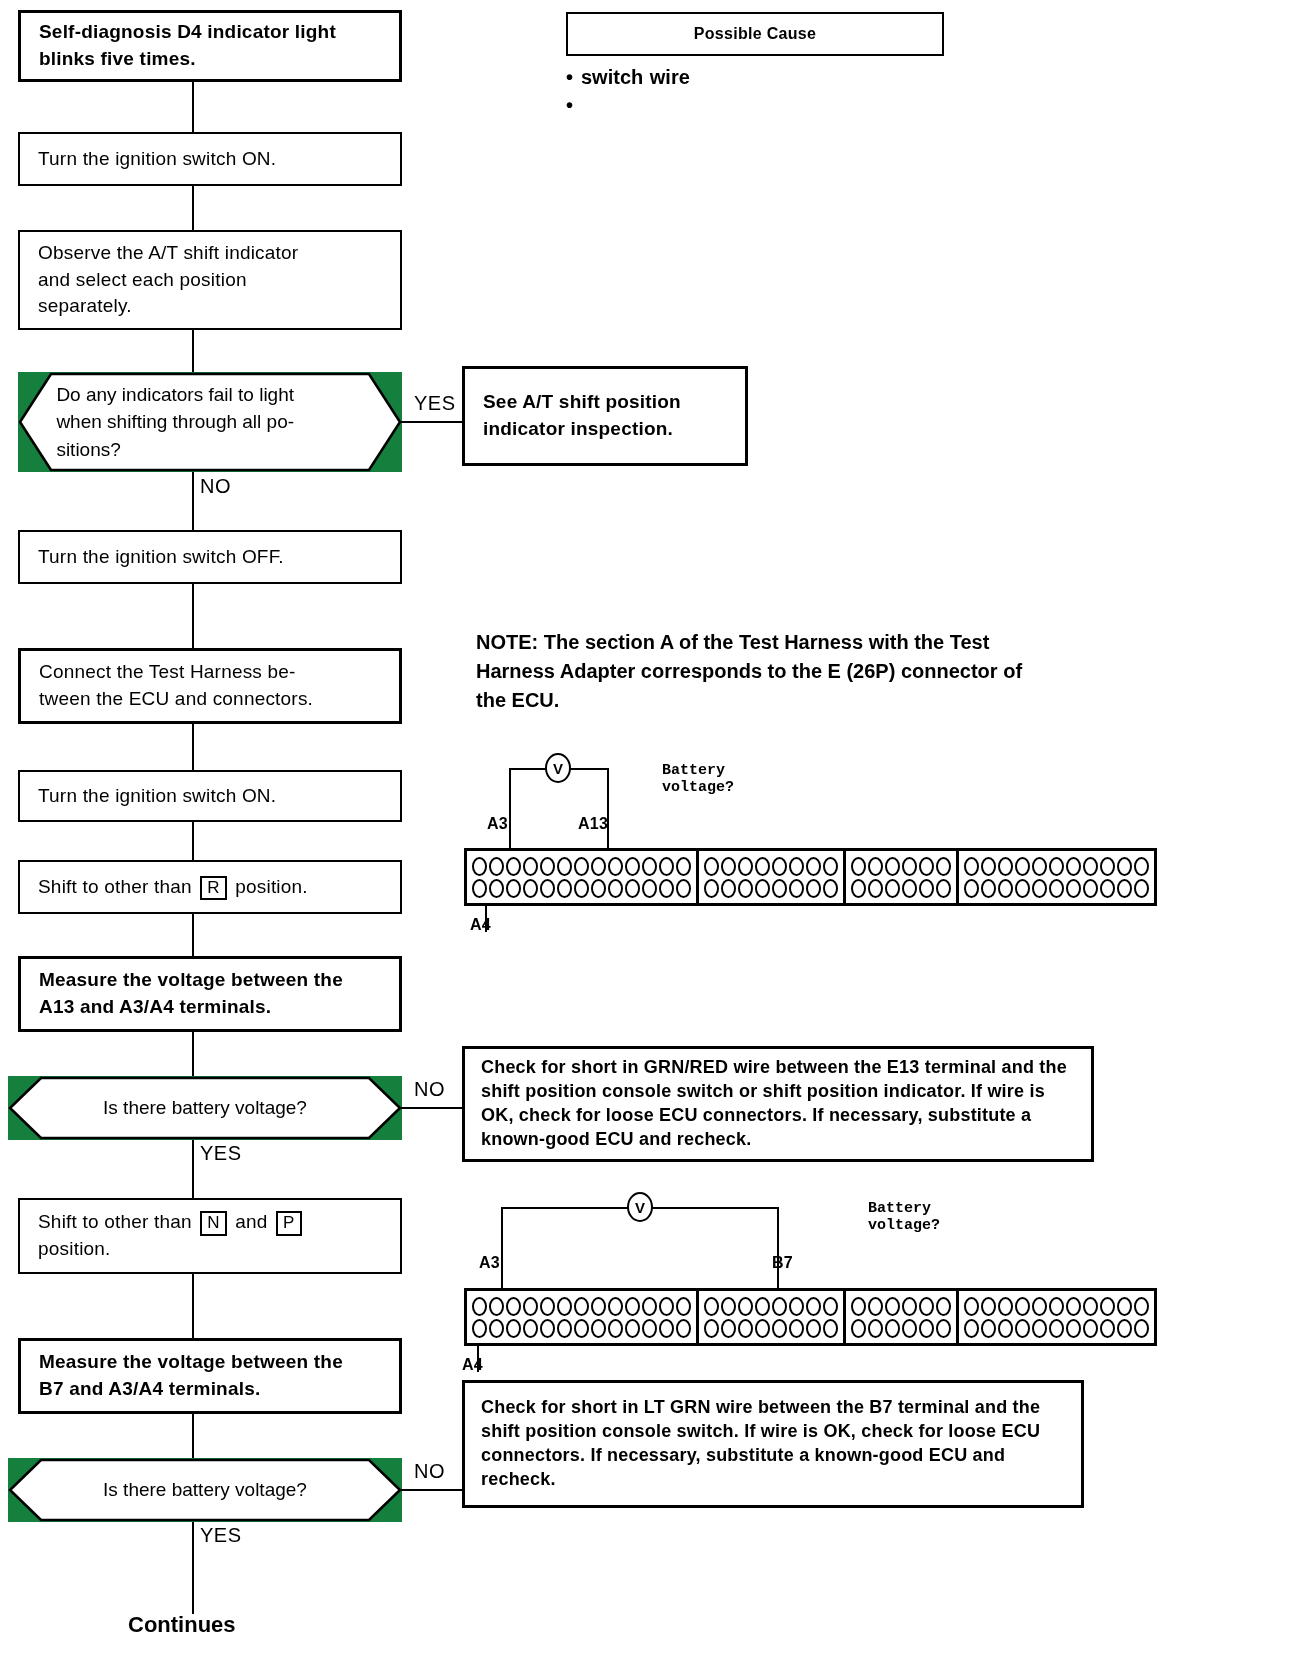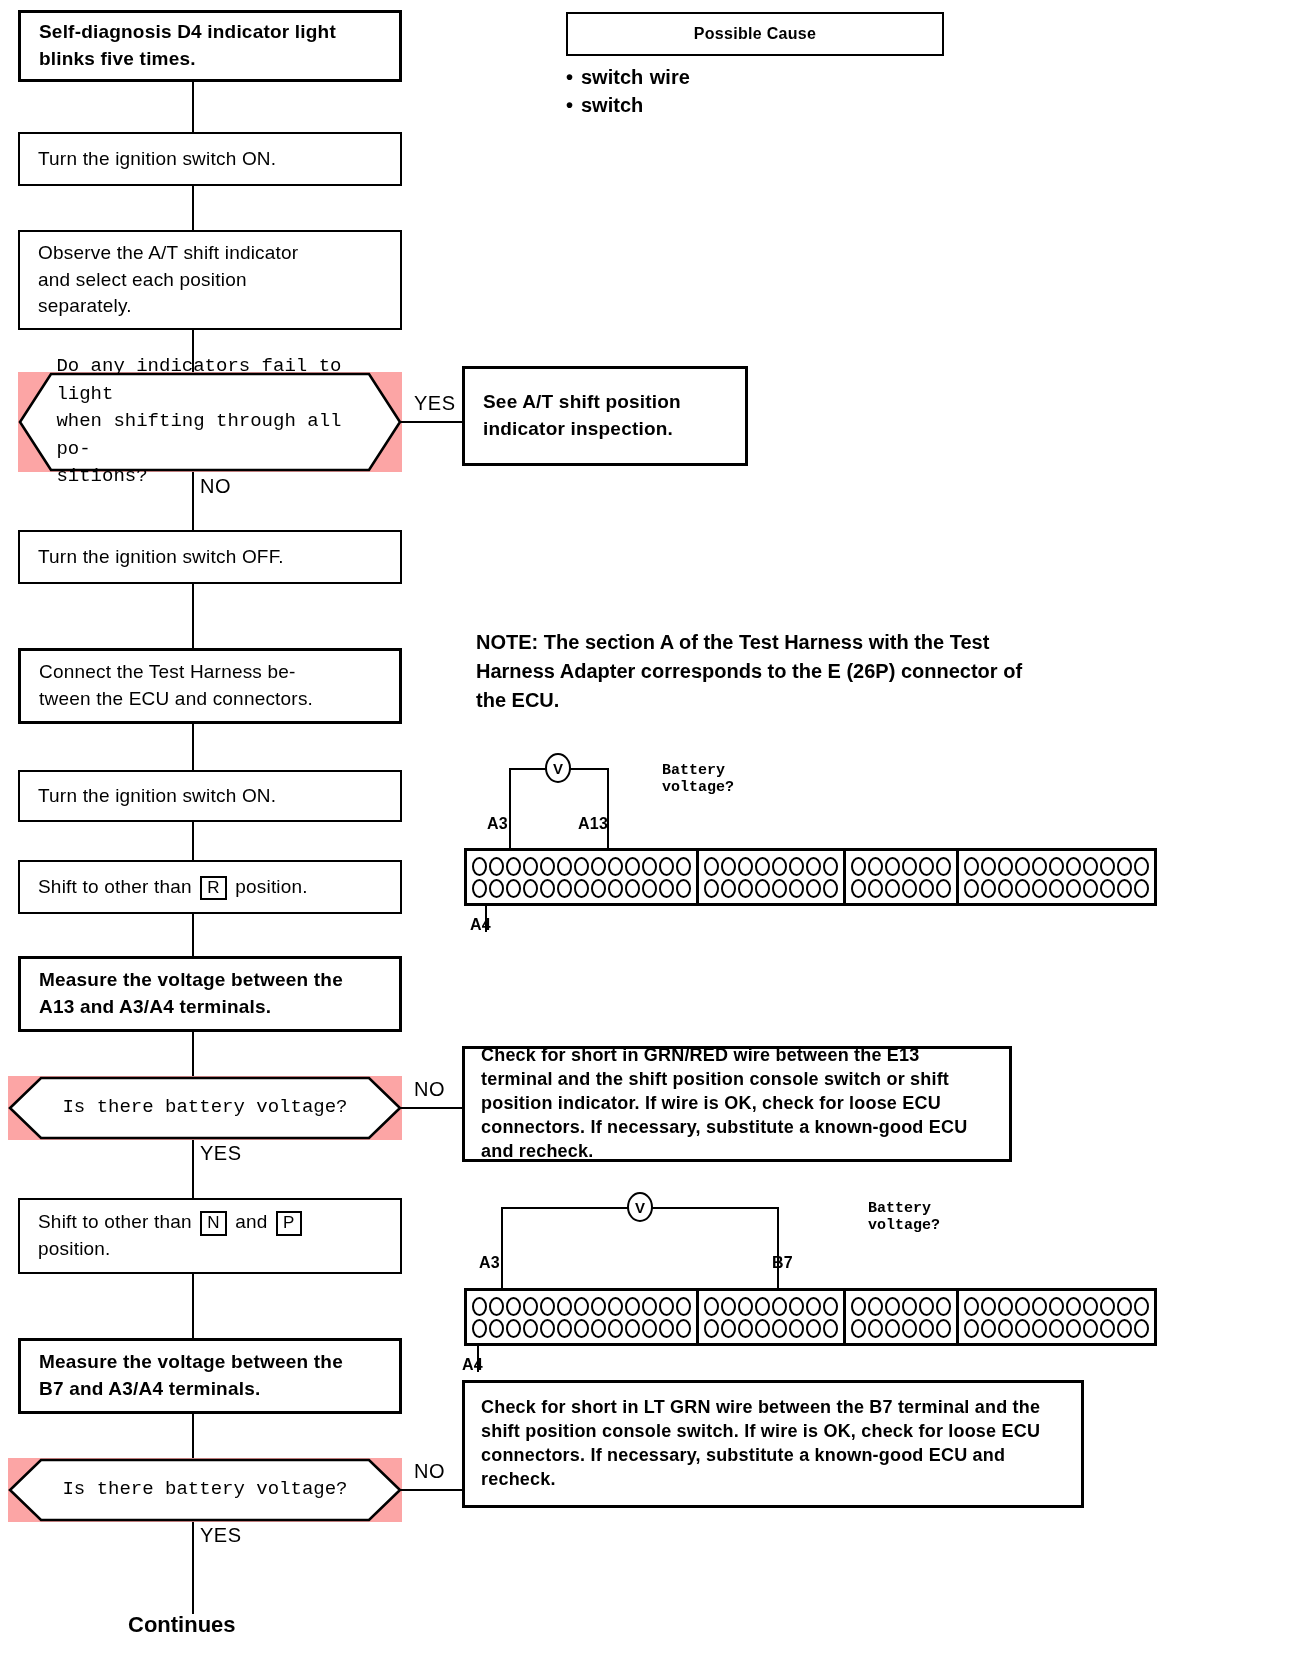--- a/index.html
+++ b/index.html
@@ -30,22 +30,21 @@
     font-size: 19px;
     line-height: 1.42;
     letter-spacing: 0.2px;
     white-space: pre-line;
   }
   .bold .box-text { font-weight: bold; }
 
   
   .decision {
     position: absolute;
-    background: #fca5a5;
-    font-family: Liberation Mono, monospace;
+    background: #15803d;
   }
   .decision .hexshape {
     position: absolute;
     left: 0; top: 0; width: 100%; height: 100%;
   }
   .decision .dtext {
     position: absolute;
     left: 10%; top: 0; width: 80%; height: 100%;
     display: flex; align-items: center;
     font-size: 19px;
@@ -176,21 +175,20 @@
   <div id="cause-list">
     <div class="cause-item">
       <span class="bullet">•</span>
       <span class="ctext">
         <span class="l2">switch wire</span>
       </span>
     </div>
     <div class="cause-item">
       <span class="bullet">•</span>
       <span class="ctext">
-        <span class="l2">switch</span>
       </span>
     </div>
   </div>
 
   <div class="box thick bold" style="left:18px; top:10px; width:384px; height:72px;">
     <div class="box-text">Self-diagnosis D4 indicator light blinks five times.</div>
   </div>
   <div class="vline" style="left:192px; top:82px; height:50px;"></div>
 
   <div class="box" style="left:18px; top:132px; width:384px; height:54px;">
@@ -255,21 +253,21 @@
     <svg class="hexshape" viewBox="0 0 394 64" preserveAspectRatio="none">
       <polygon points="33,2 361,2 392,32 361,62 33,62 2,32" fill="#fff" stroke="#000" stroke-width="2.6" vector-effect="non-scaling-stroke"></polygon>
     </svg>
     <div class="dtext">Is there battery voltage?</div>
   </div>
   <div class="hline" style="left:400px; top:1107px; width:62px;"></div>
   <div class="lbl" style="left:414px; top:1078px;">NO</div>
   <div class="vline" style="left:192px; top:1140px; height:58px;"></div>
   <div class="lbl" style="left:200px; top:1142px;">YES</div>
 
-  <div class="box thick bold" style="left:462px; top:1046px; width:550px; height:116px; padding:8px 16px;">
+  <div class="box thick bold" style="left:462px; top:1046px; width:632px; height:116px; padding:8px 16px;">
     <div class="box-text" style="font-size:18px; line-height:1.33;">Check for short in GRN/RED wire between the E13 terminal and the shift position console switch or shift position indicator. If wire is OK, check for loose ECU connectors. If necessary, substitute a known-good ECU and recheck.</div>
   </div>
 
   <div class="box" style="left:18px; top:1198px; width:384px; height:76px;">
     <div class="box-text"><span>Shift  to  other  than </span><span class="gear">N</span><span> and </span><span class="gear">P</span><span>
 position.</span></div>
   </div>
   <div class="vline" style="left:192px; top:1274px; height:64px;"></div>
 
   <div class="box thick bold" style="left:18px; top:1338px; width:384px; height:76px;">

